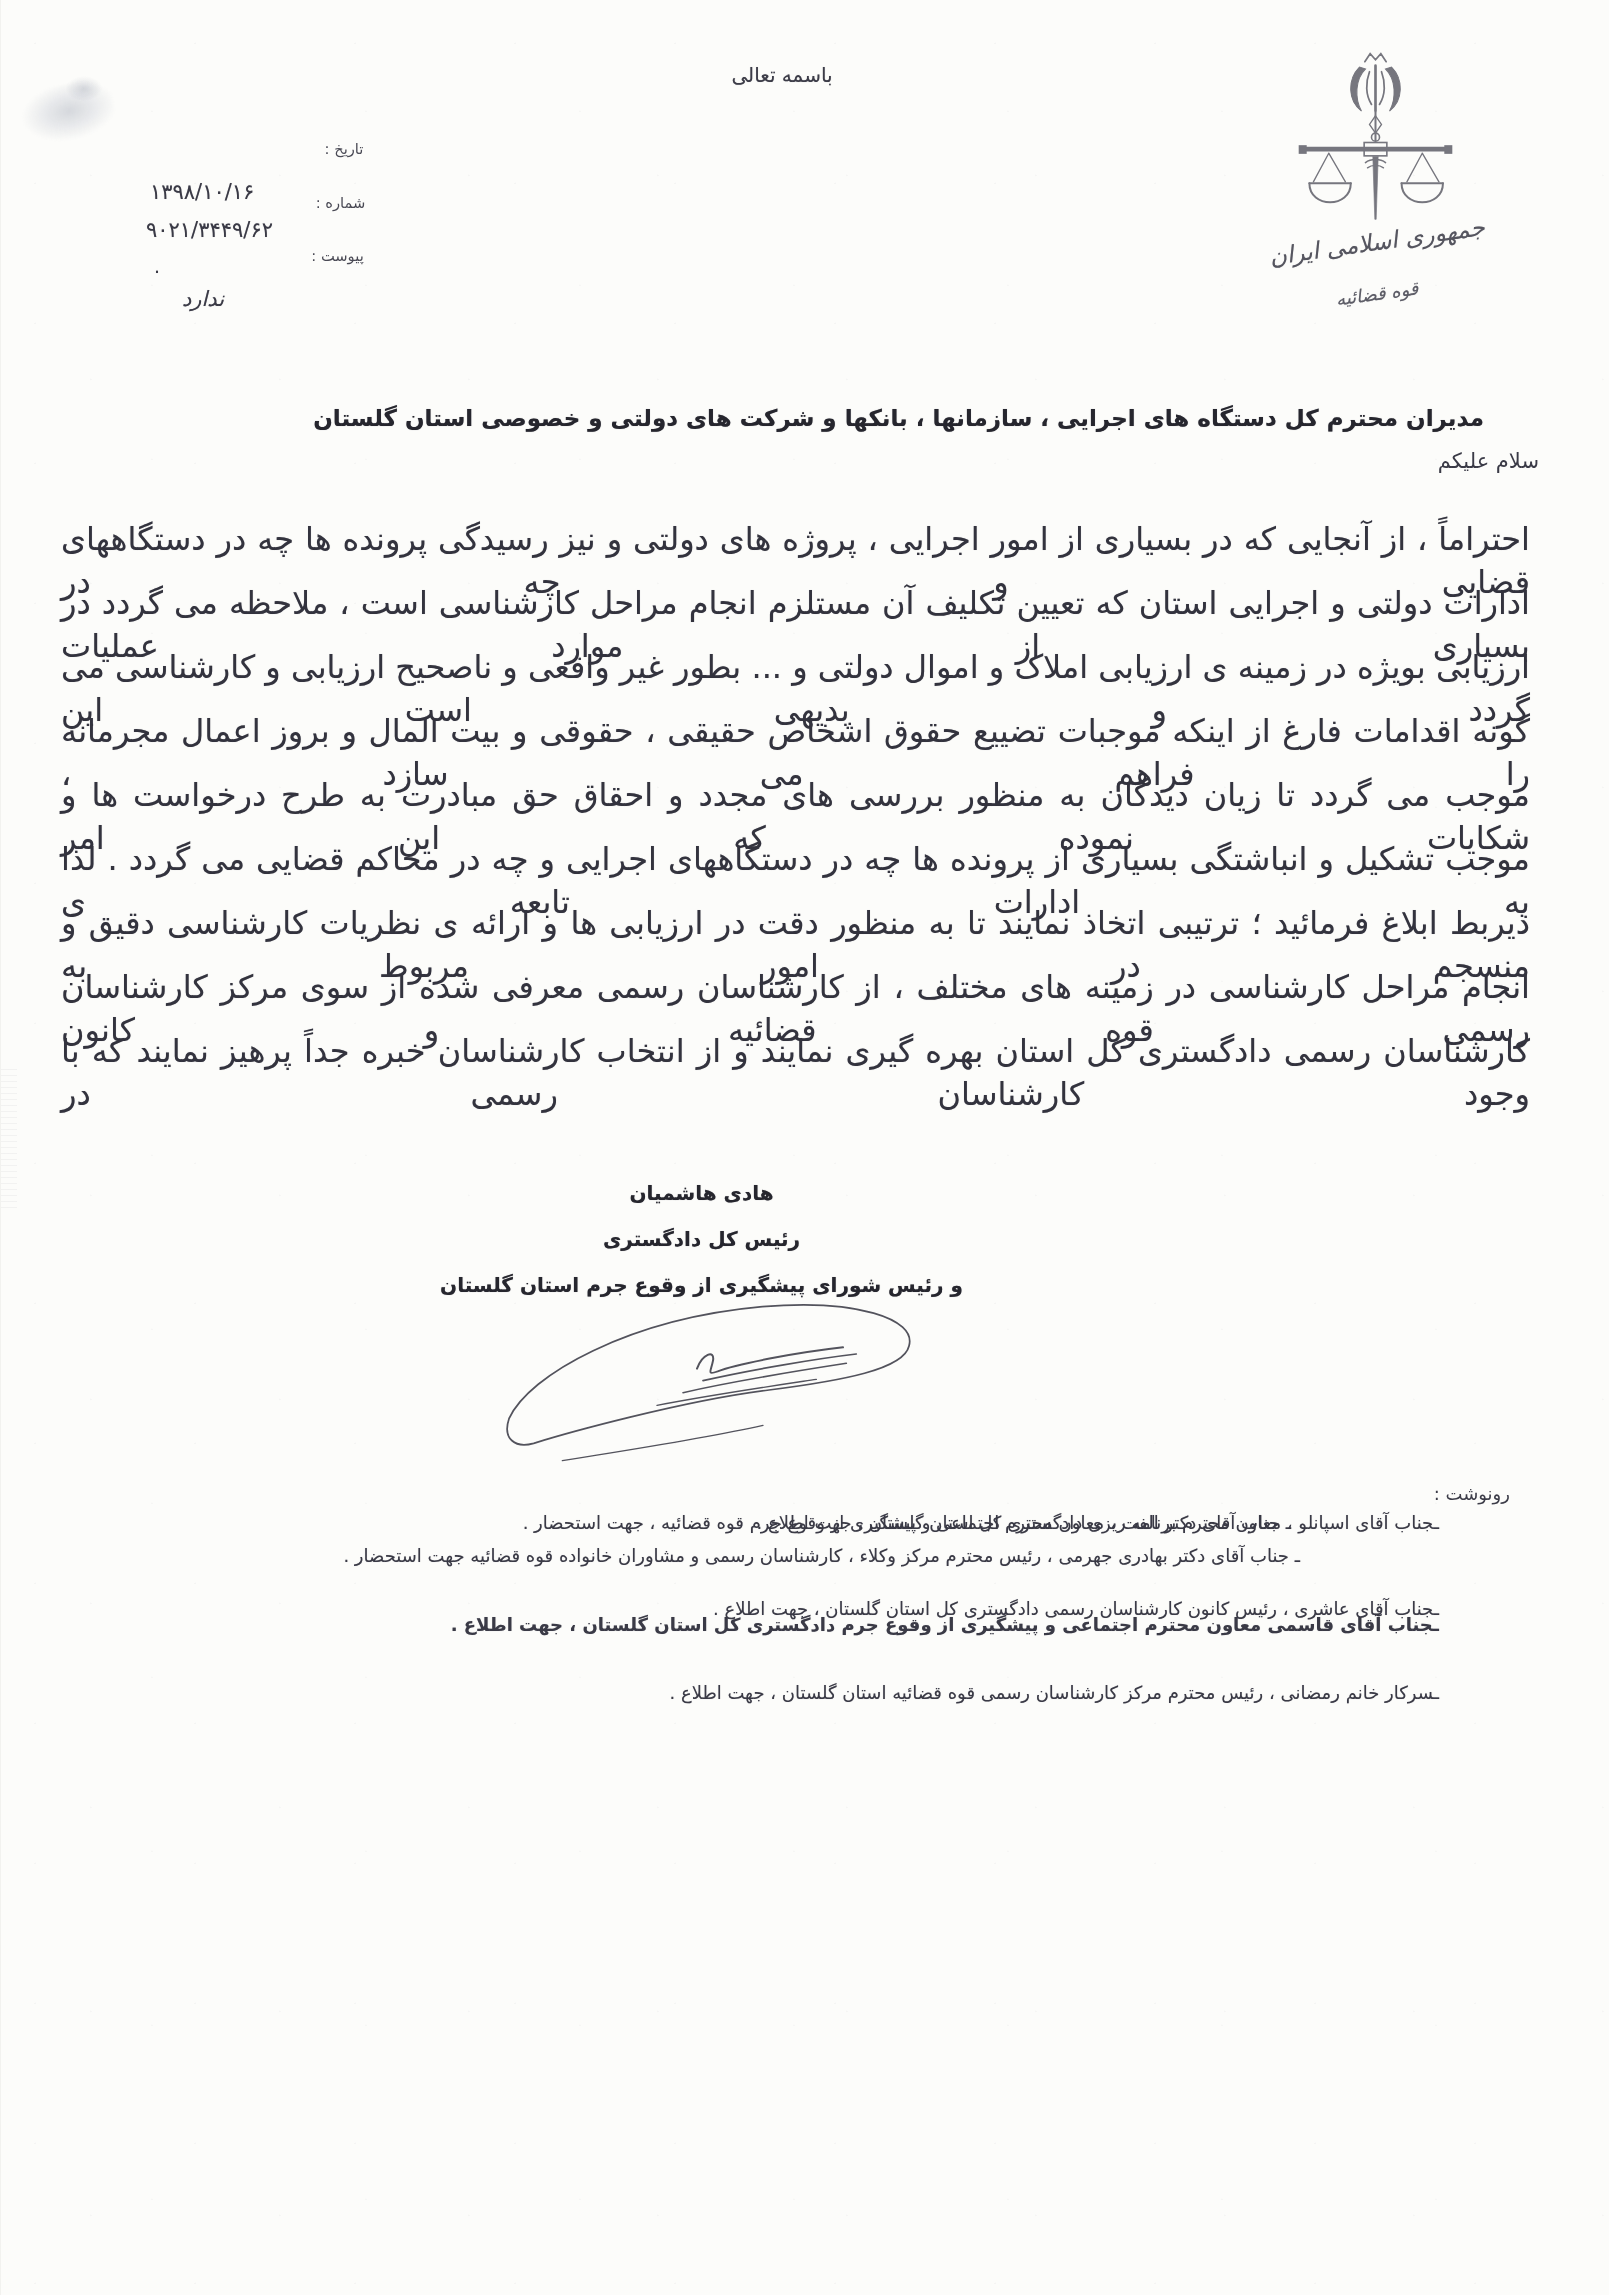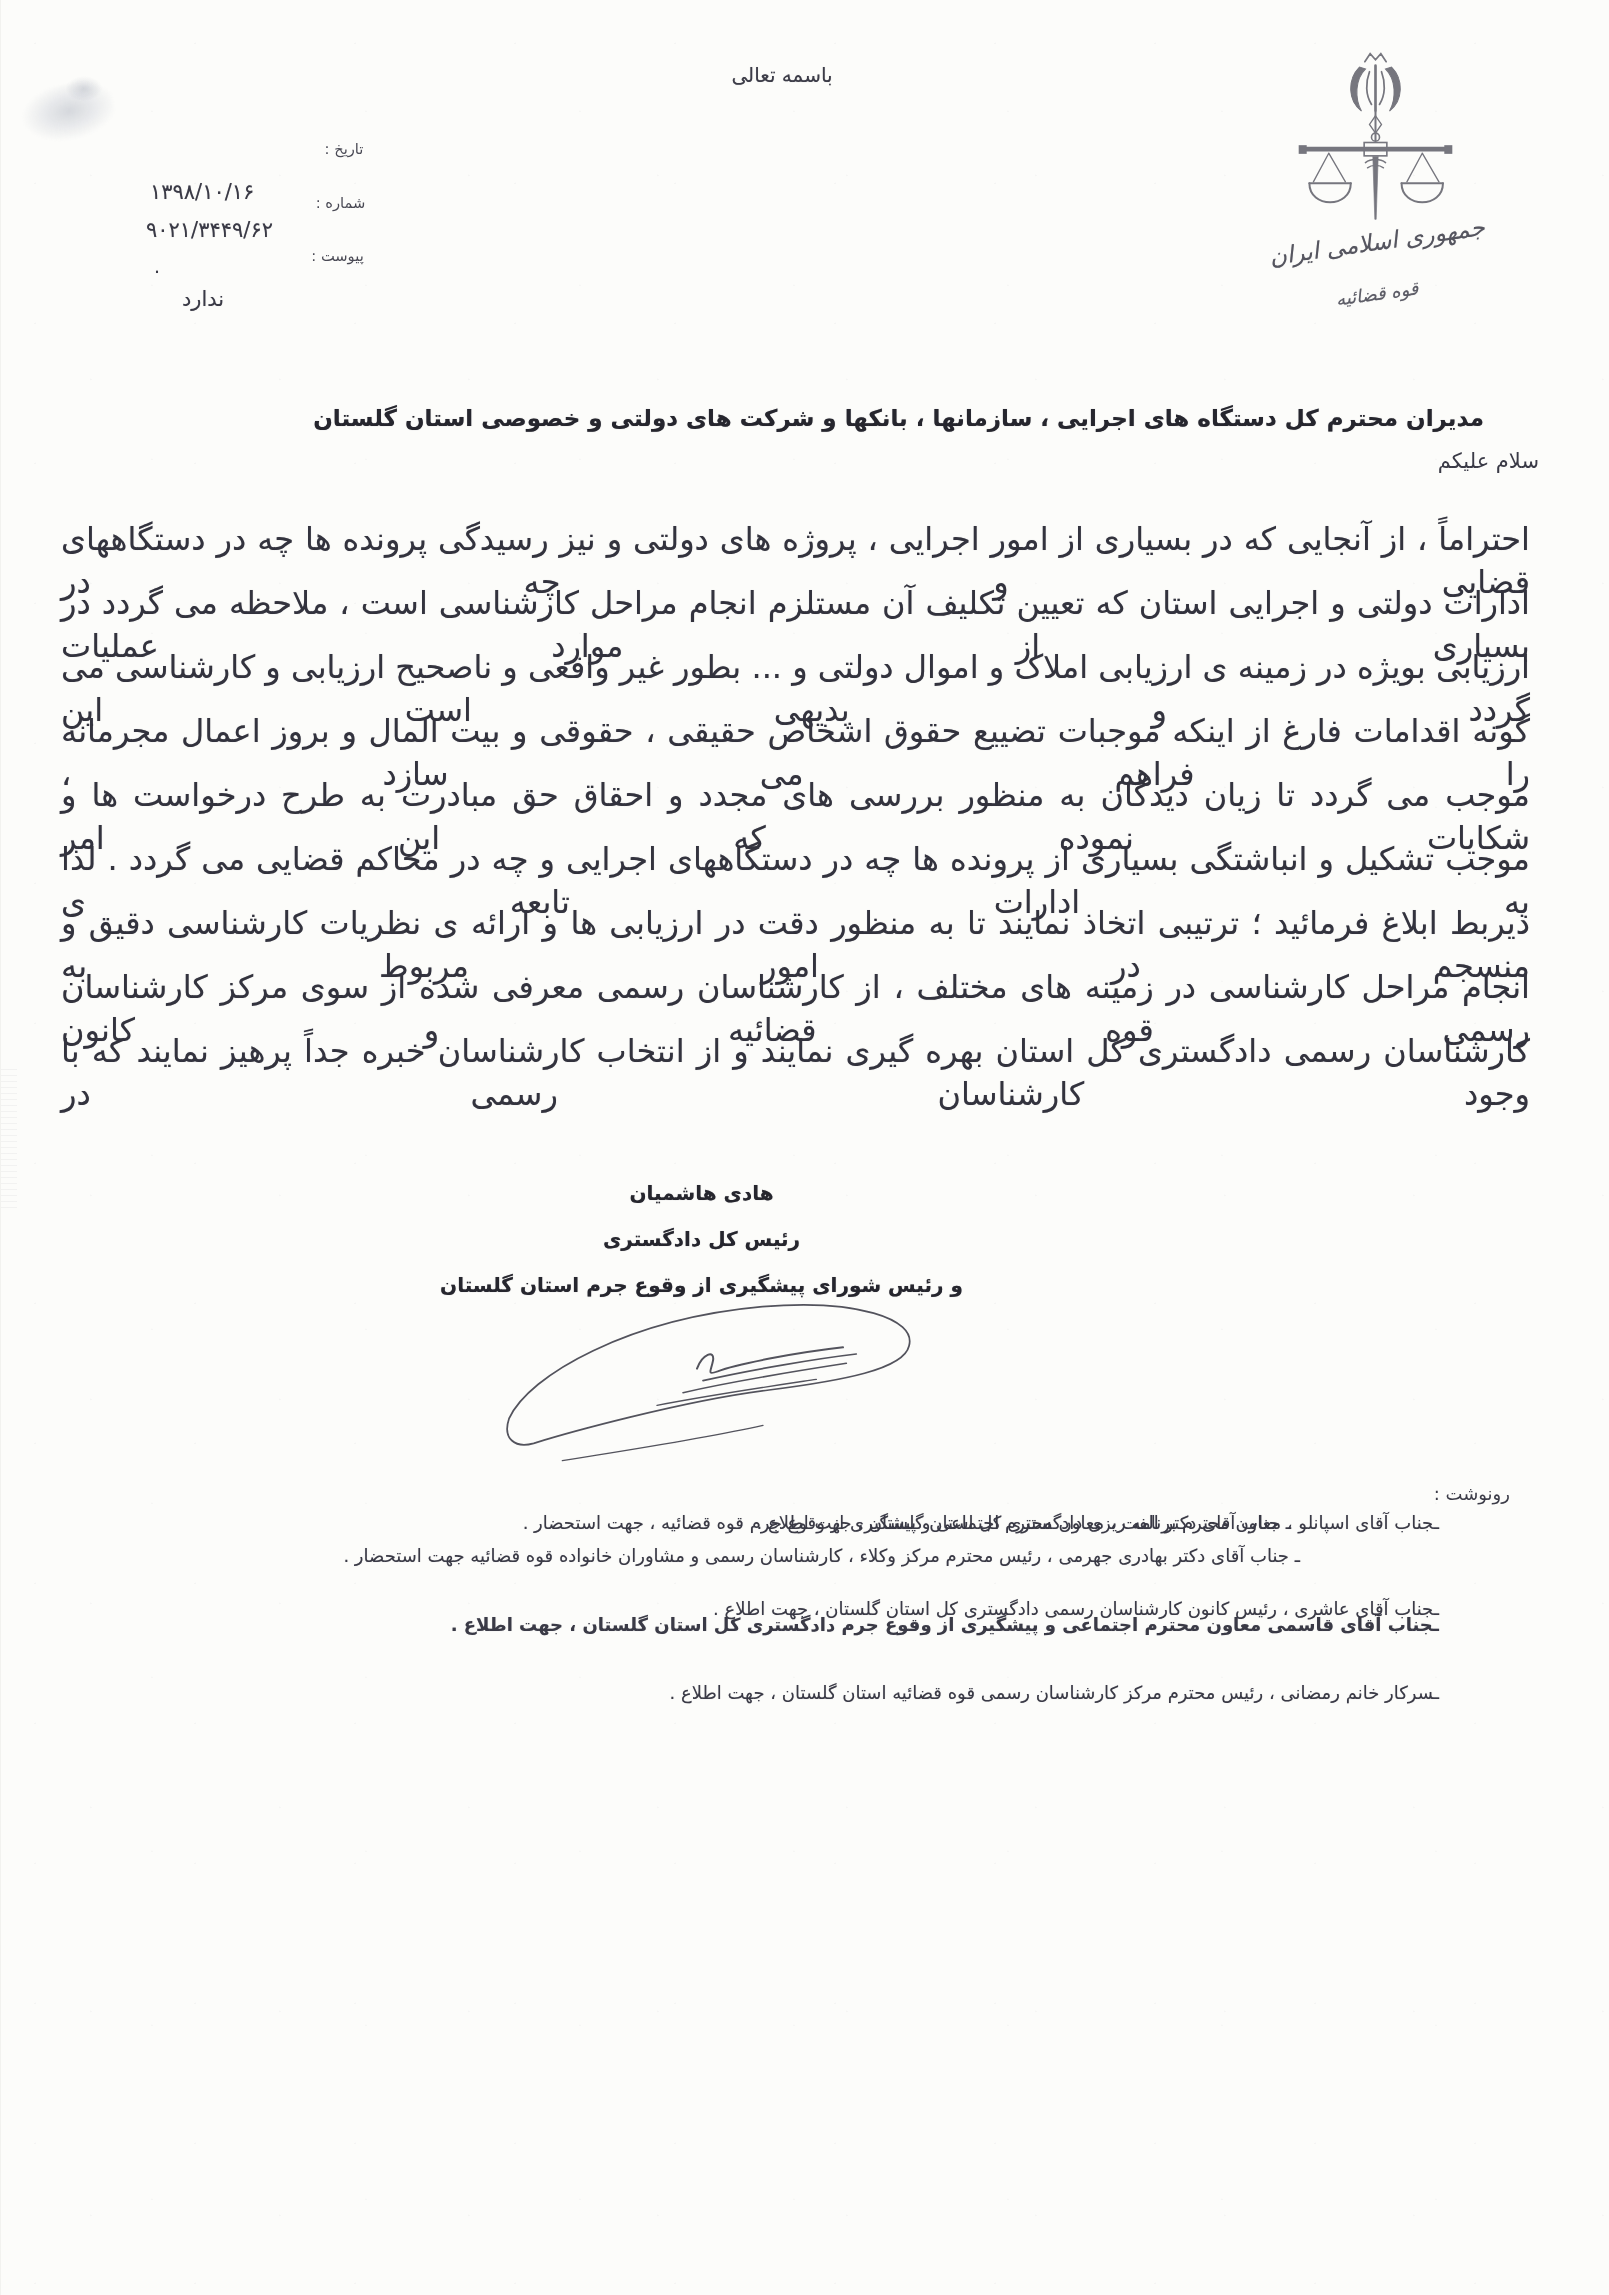--- a/index.html
+++ b/index.html
@@ -34,21 +34,21 @@
   .lbl-number{top:194px;left:309px;width:63px;}
   .lbl-attach{top:247px;left:304px;width:67px;}
   .meta-value{
     position:absolute;font-size:21px;color:#3a3a46;letter-spacing:1.3px;
     text-shadow:0 0 0.7px rgba(50,50,60,.4);
     margin-top:48px;
   }
   .val-date{top:132px;left:150px;}
   .val-number{top:170px;left:146px;}
   .val-zero{top:212px;left:152px;font-size:18.7px;letter-spacing:0;}
-  .val-attach{top:239px;left:182px;letter-spacing:0.7px;}
+  .val-attach{top:239px;left:182px;letter-spacing:0.7px;font-style:italic;}
   
   .emblem-svg{position:absolute;left:1292px;top:51px;}
   .emblem-country{
     position:absolute;left:1250px;top:228px;width:254px;text-align:center;
     font-size:23.4px;font-style:italic;color:#55555f;
     transform:rotate(-8deg);text-shadow:0 0 0.7px rgba(70,70,80,.4);
   }
   .emblem-org{
     position:absolute;left:1310px;top:283px;width:134px;text-align:center;
     font-size:18px;font-style:italic;color:#5c5c66;

